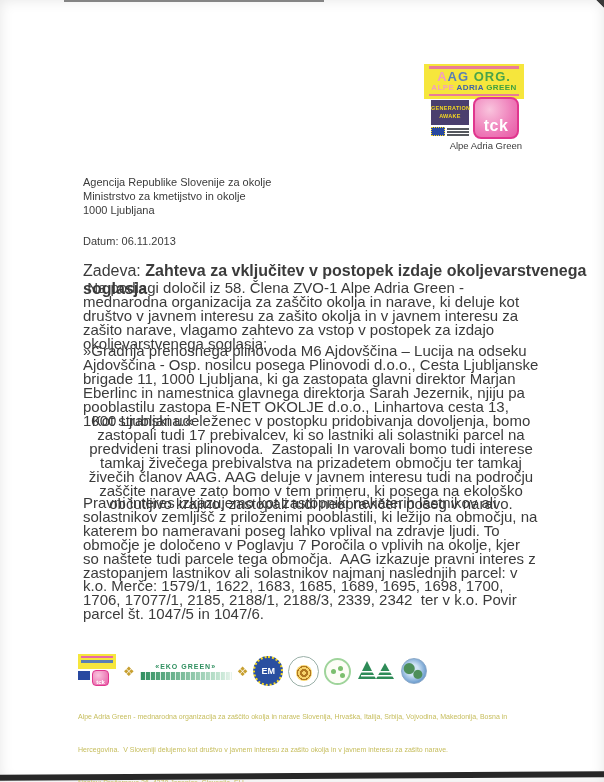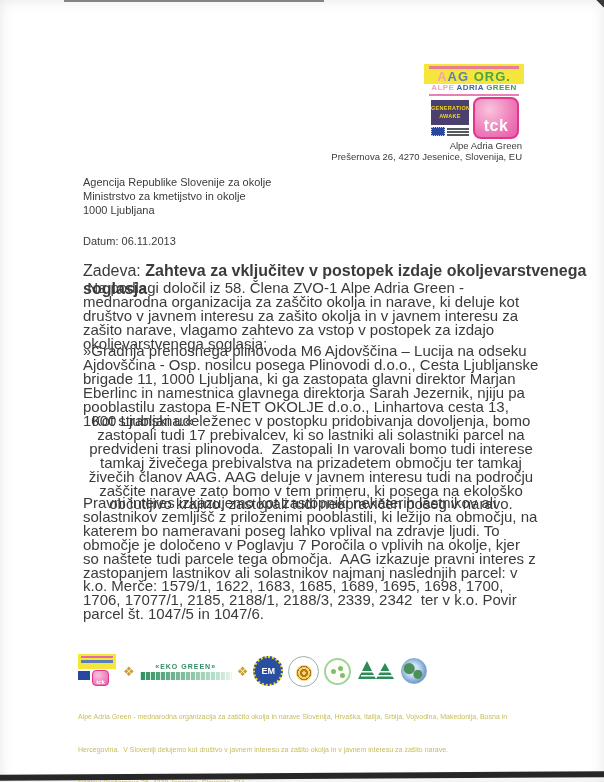--- a/index.html
+++ b/index.html
@@ -8,21 +8,21 @@
     font-family:"Liberation Sans", sans-serif;color:#3b3b3b;overflow:hidden;
     box-shadow:inset 0 0 14px rgba(0,0,0,0.10);
   }
   
   .scan-bar-bottom{position:absolute;left:-4px;right:-4px;bottom:3px;height:6px;background:#272727;transform:rotate(-0.35deg);}
   .scan-corner{position:absolute;right:0;top:0;width:16px;height:11px;
     background:linear-gradient(225deg,#3a3a3a 0 28%,transparent 30%);}
   .scan-top-line{position:absolute;left:64px;top:0;width:260px;height:2px;background:rgba(40,40,40,.55);}
 
   
-  .logo-yellow{position:absolute;left:424px;top:64px;width:100px;height:20px;background:#f6e63c;}
+  .logo-yellow{position:absolute;left:424px;top:64px;width:100px;height:35px;background:#f6e63c;}
   .strip{height:3px;margin:2px 5px 0;background:#e668a8;opacity:.85;}
   .strip.b{height:2px;margin-top:2px;}
   .aag-line{text-align:center;font-weight:bold;font-size:13px;line-height:13px;letter-spacing:1px;margin-top:1px;}
   .aag-a{color:#f2a0bc;} .aag-ag{color:#5b7fb4;} .aag-org{color:#4aa34a;}
   .alpe-line{text-align:center;font-weight:bold;font-size:8px;line-height:9px;letter-spacing:.4px;}
   .alpe{color:#f2a0bc;} .adria{color:#3f63a8;} .green{color:#3fa03f;}
 
   .gen-awake{position:absolute;left:431px;top:100px;width:38px;height:25px;background:#4a3f6e;
     color:#f5d820;font-weight:bold;font-size:5.5px;line-height:8px;text-align:center;padding-top:4px;box-sizing:border-box;letter-spacing:.3px;}
   .eu-mini{position:absolute;left:431px;top:127px;display:flex;gap:2px;align-items:flex-start;}
@@ -112,21 +112,20 @@
         <span></span>
         <span></span>
       </div>
   </div>
   <div class="tck-box">
     <span>tck</span>
   </div>
 
   <div class="org-name-block">
     <div>Alpe Adria Green</div>
-    <div>Prešernova 26, 4270 Jesenice, Slovenija, EU</div>
   </div>
 
   <div class="recipient">
     <div>Agencija Republike Slovenije za okolje</div>
     <div>Ministrstvo za kmetijstvo in okolje</div>
     <div>1000 Ljubljana</div>
   </div>
 
   <div class="date-line">Datum: 06.11.2013</div>
 

